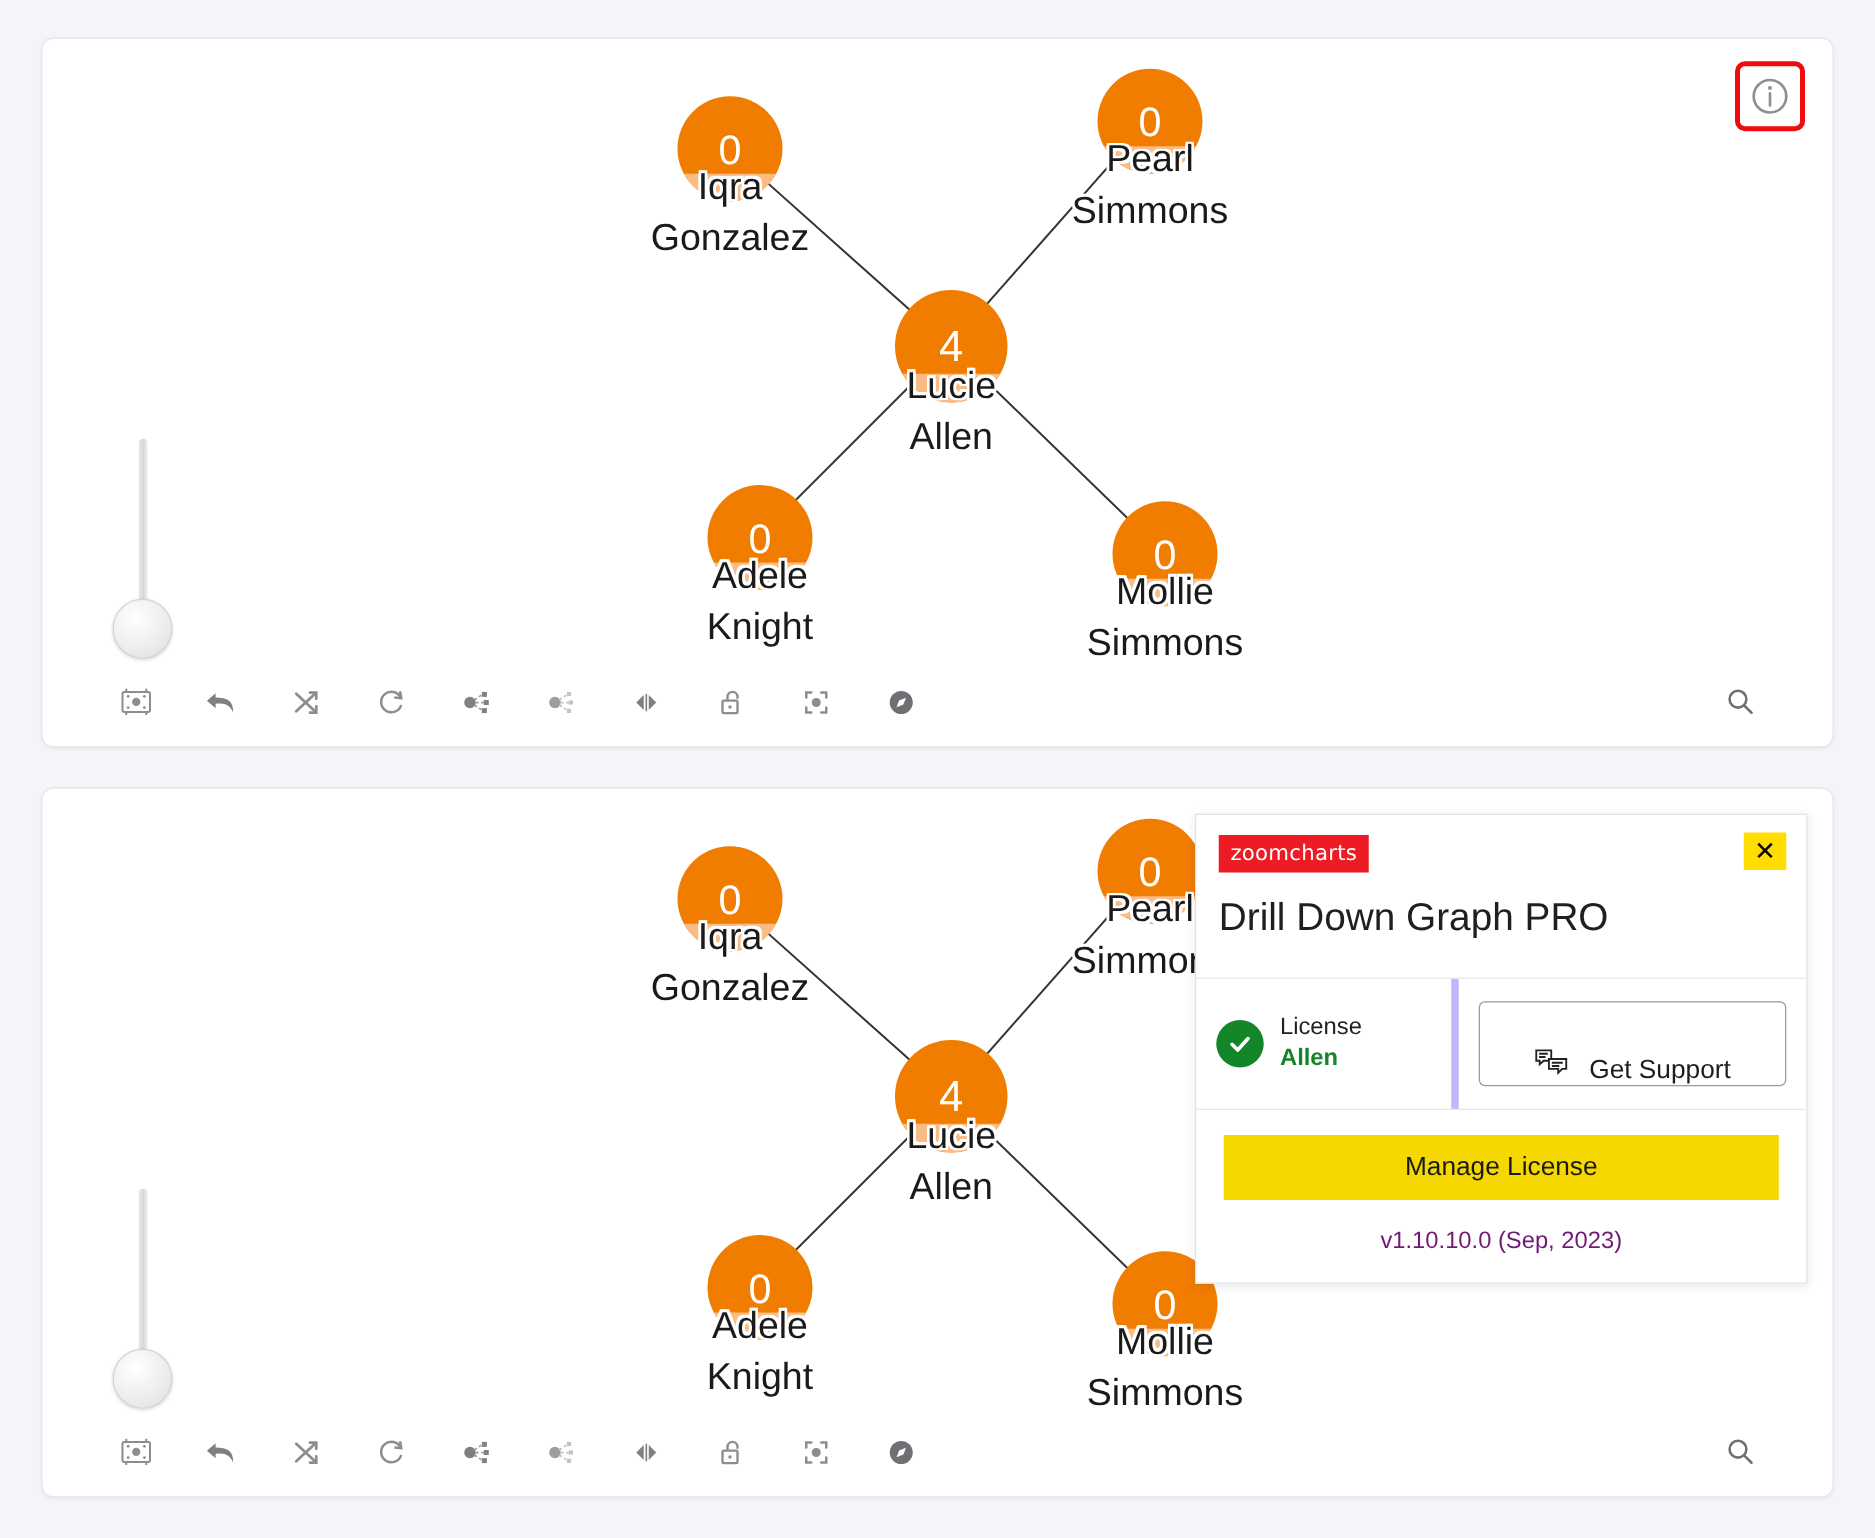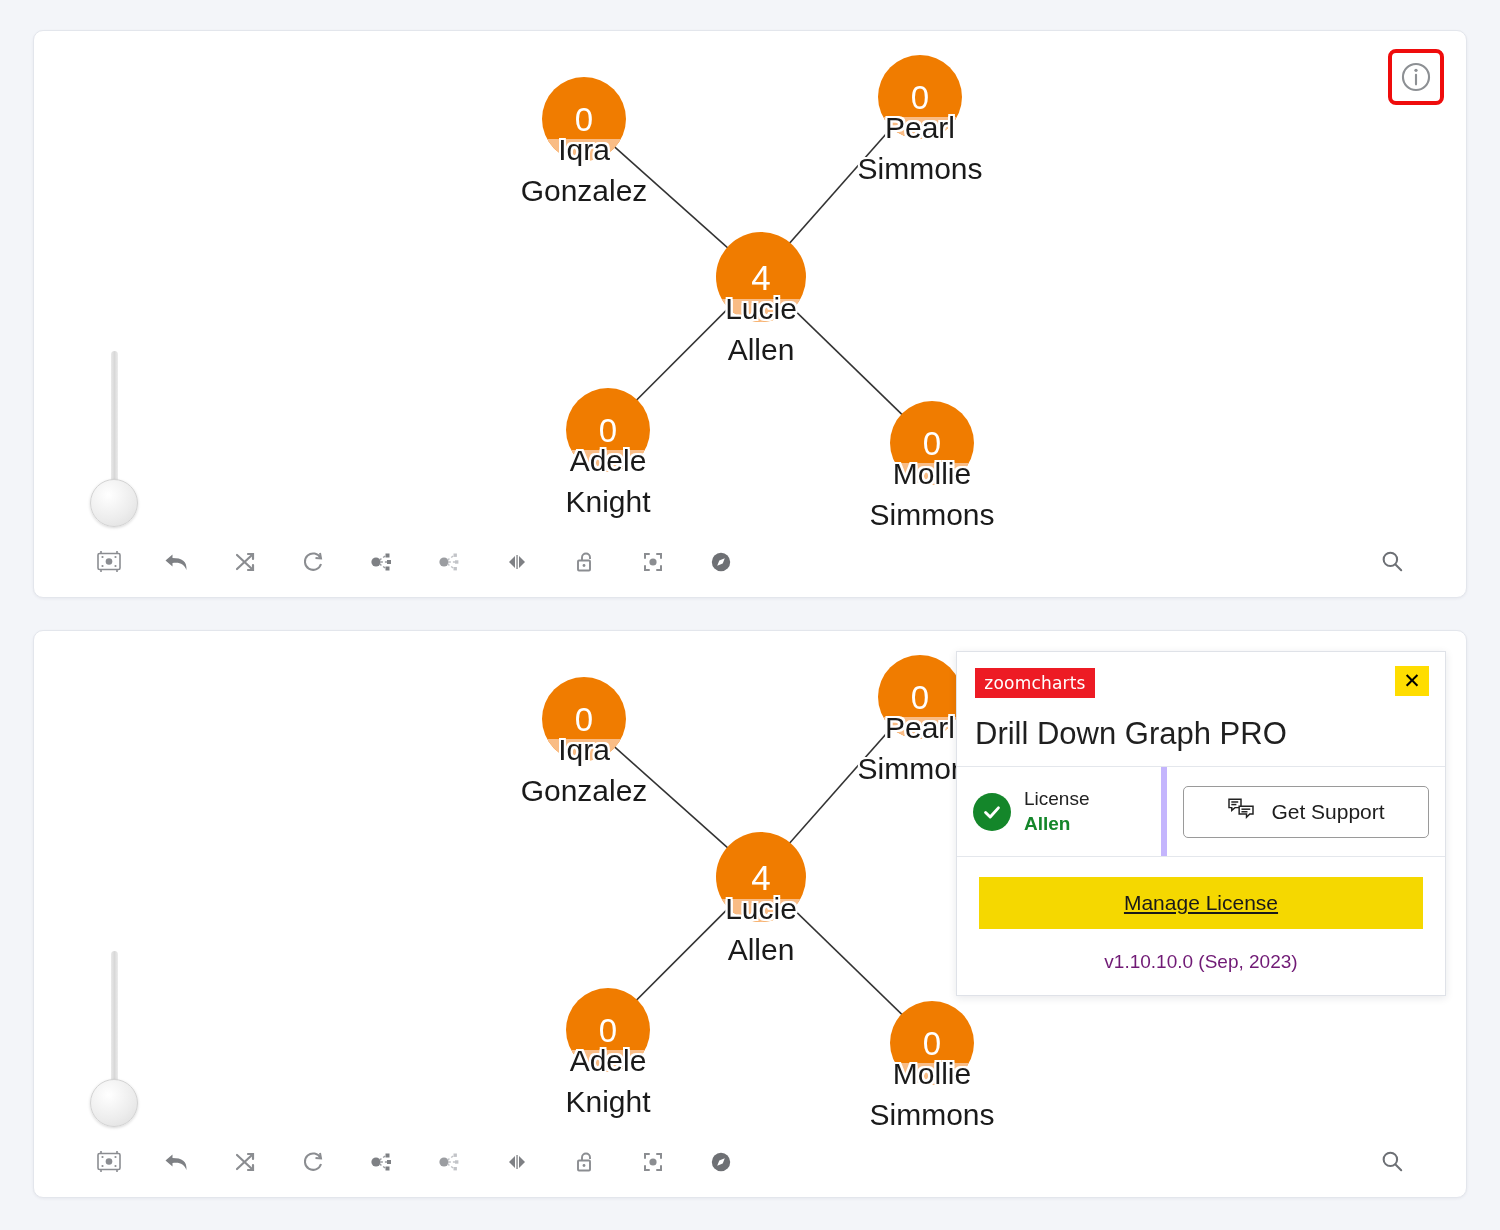--- a/index.html
+++ b/index.html
@@ -109,21 +109,21 @@
 
   
   .info-popup {
     position: absolute; right: 20px; top: 20px;
     width: 490px;
     background: #ffffff;
     border: 1px solid #dfe2e8;
     box-shadow: 0 2px 8px rgba(20,30,50,0.10);
     z-index: 30;
   }
-  .ip-head { position: relative; padding: 16px 18px 14px 18px; border-bottom: 1px solid #e4e7ec; }
+  .ip-head { position: relative; padding: 16px 18px 30px 18px; border-bottom: 1px solid #e4e7ec; }
   .logo {
     width: 120px; height: 30px; background: #ed1b24;
     display: flex; align-items: center; justify-content: center;
     color: #fff; font-size: 17px; letter-spacing: .2px;
     font-family: "DejaVu Sans", sans-serif;
   }
   .close-x {
     position: absolute; right: 16px; top: 14px;
     width: 34px; height: 30px; background: #ffdd00;
     display: flex; align-items: center; justify-content: center;
@@ -136,30 +136,29 @@
   .ip-lic { flex: 0 0 210px; display: flex; align-items: center; gap: 13px; padding: 20px 16px; border-right: 6px solid #c4b5fd; }
   .check {
     width: 38px; height: 38px; border-radius: 50%; background: #14862a;
     display: flex; align-items: center; justify-content: center; flex: none;
   }
   .lic-txt { line-height: 1.3; }
   .lic-lbl { font-size: 19px; color: #222; }
   .lic-val { font-size: 19px; color: #14862a; font-weight: bold; }
   .ip-sup { flex: 1; display: flex; align-items: center; justify-content: center; padding: 18px 16px; }
   .support-btn {
-    width: 100%; height: 52px; border: 1px solid #9a9a9a; border-radius: 5px;
-    background: #fff; display: flex; align-items: center; justify-content: center; gap: 16px;
+    width: 100%; height: 68px; border: 1px solid #9a9a9a; border-radius: 5px;
+    background: #fff; display: flex; align-items: flex-end; justify-content: center; gap: 16px;
     font-size: 21px; color: #1d1d1d; cursor: pointer;
   }
   .ip-bot { padding: 20px 22px 16px 22px; }
   .manage-btn {
     width: 100%; height: 52px; background: #f5d800; border: none;
     font-size: 21px; color: #1a1a1a; cursor: pointer;
     font-family: "Liberation Sans", sans-serif;
-    text-decoration: underline;
   }
   .version { text-align: center; font-size: 19px; color: #701a75; padding: 22px 0 6px 0; }
 </style>
 </head>
 <body>
 
 <div class="page">
 
   <div class="panel" id="panel-top">
     <div class="graph">

